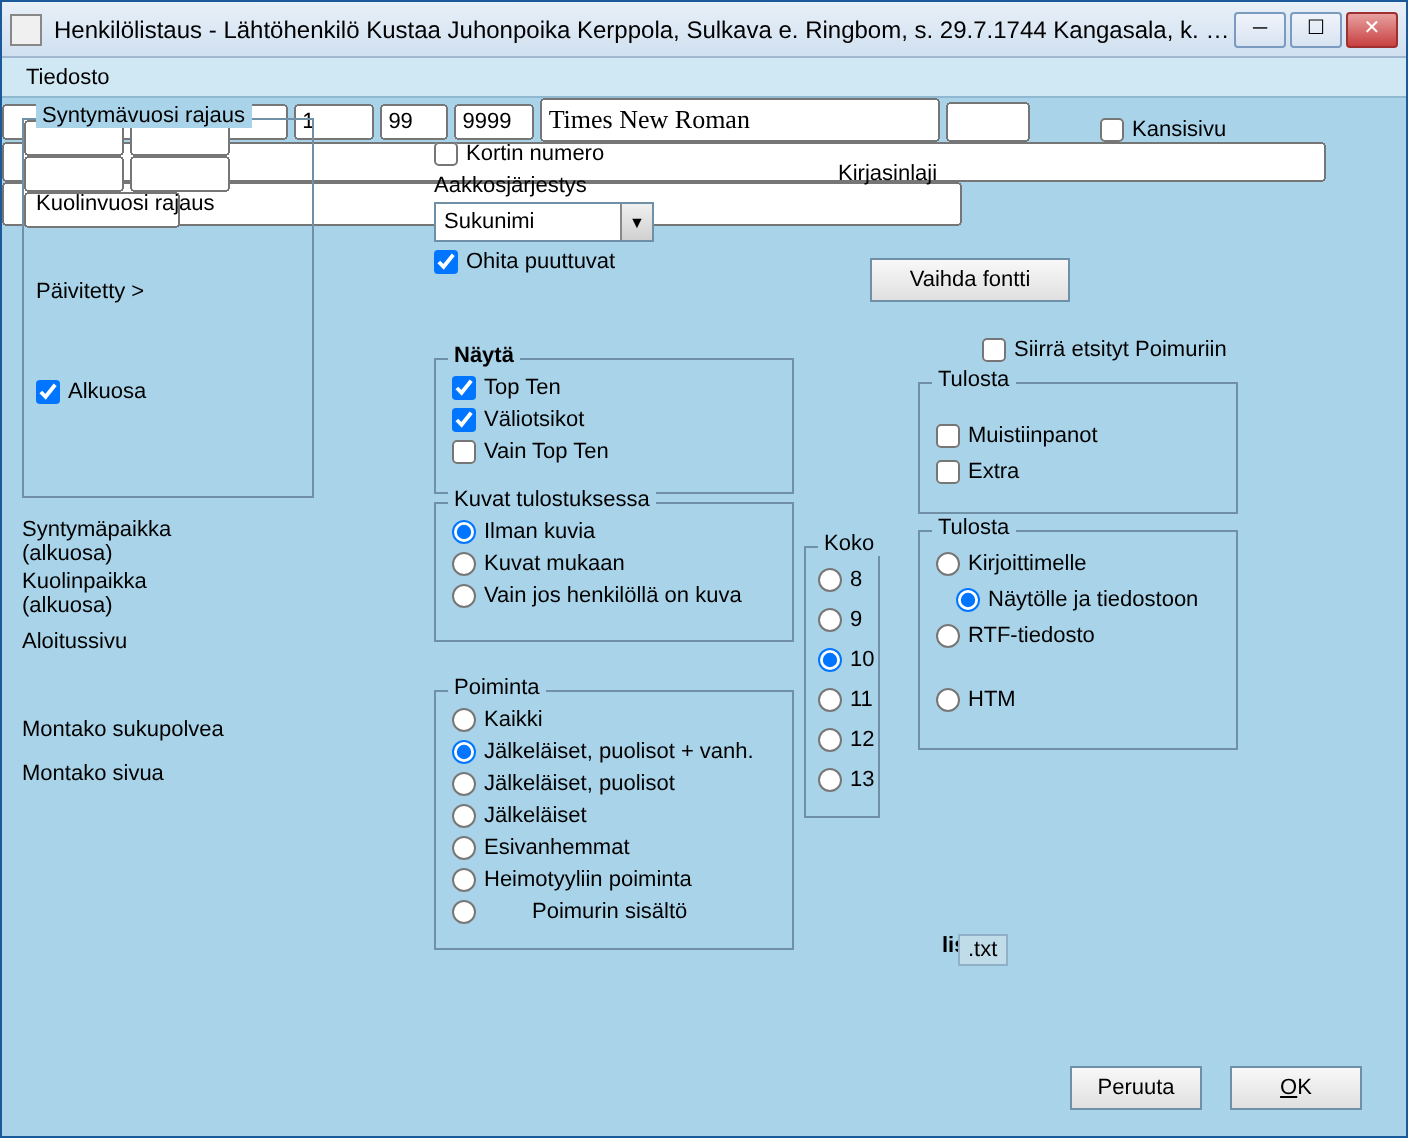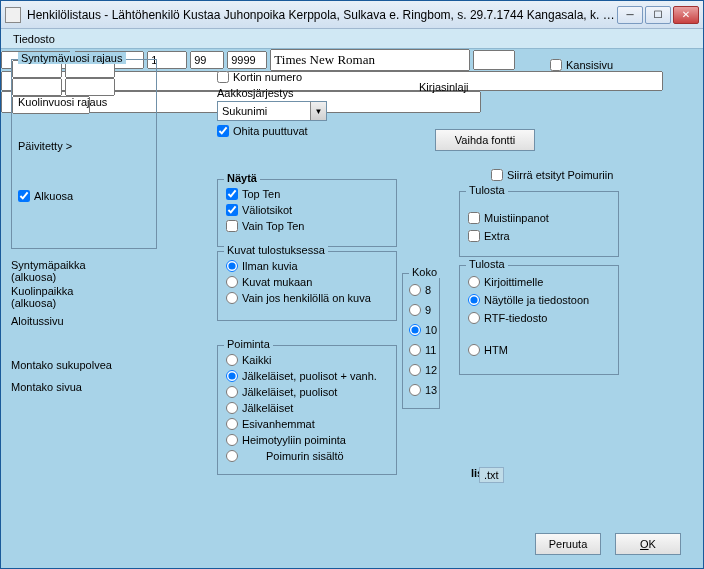--- a/index.html
+++ b/index.html
@@ -218,21 +218,21 @@
         </label>
     </div>
 
     
     <div class="groupbox" style="left:458px; top:216px; width:160px; height:110px;">
       <div class="legend">Tulosta</div>
       <label class="radio" style="left:8px; top:10px;">
           <input type="radio" name="pr2" style="">
           <span>Kirjoittimelle</span>
         </label>
-      <label class="radio" style="left:8px; top:28px;">
+      <label class="radio" style="left:18px; top:28px;">
           <input type="radio" name="pr2" checked="" style="">
           <span>Näytölle ja tiedostoon</span>
         </label>
       <label class="radio" style="left:8px; top:46px;">
           <input type="radio" name="pr2" style="">
           <span>RTF-tiedosto</span>
         </label>
       <label class="radio" style="left:8px; top:78px;">
           <input type="radio" name="pr2" style="">
           <span>HTM</span>

